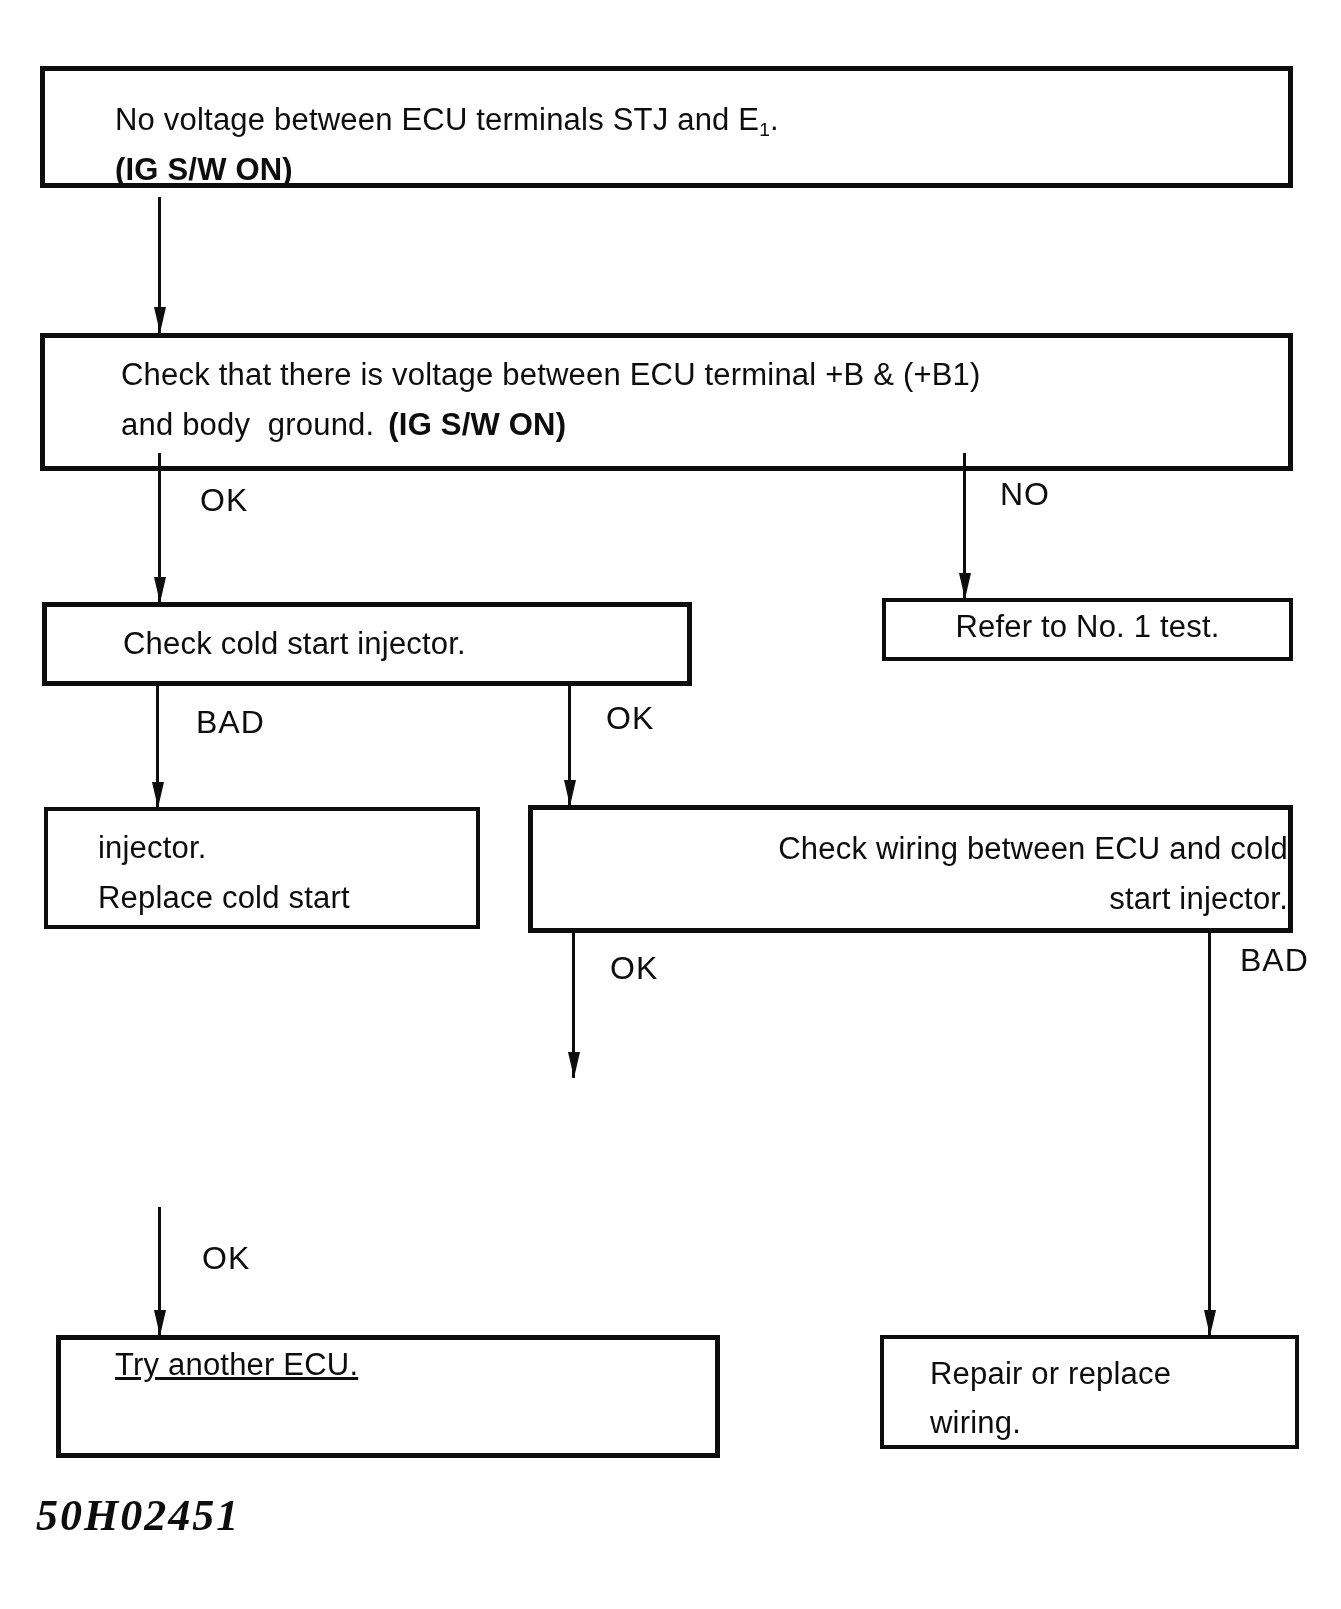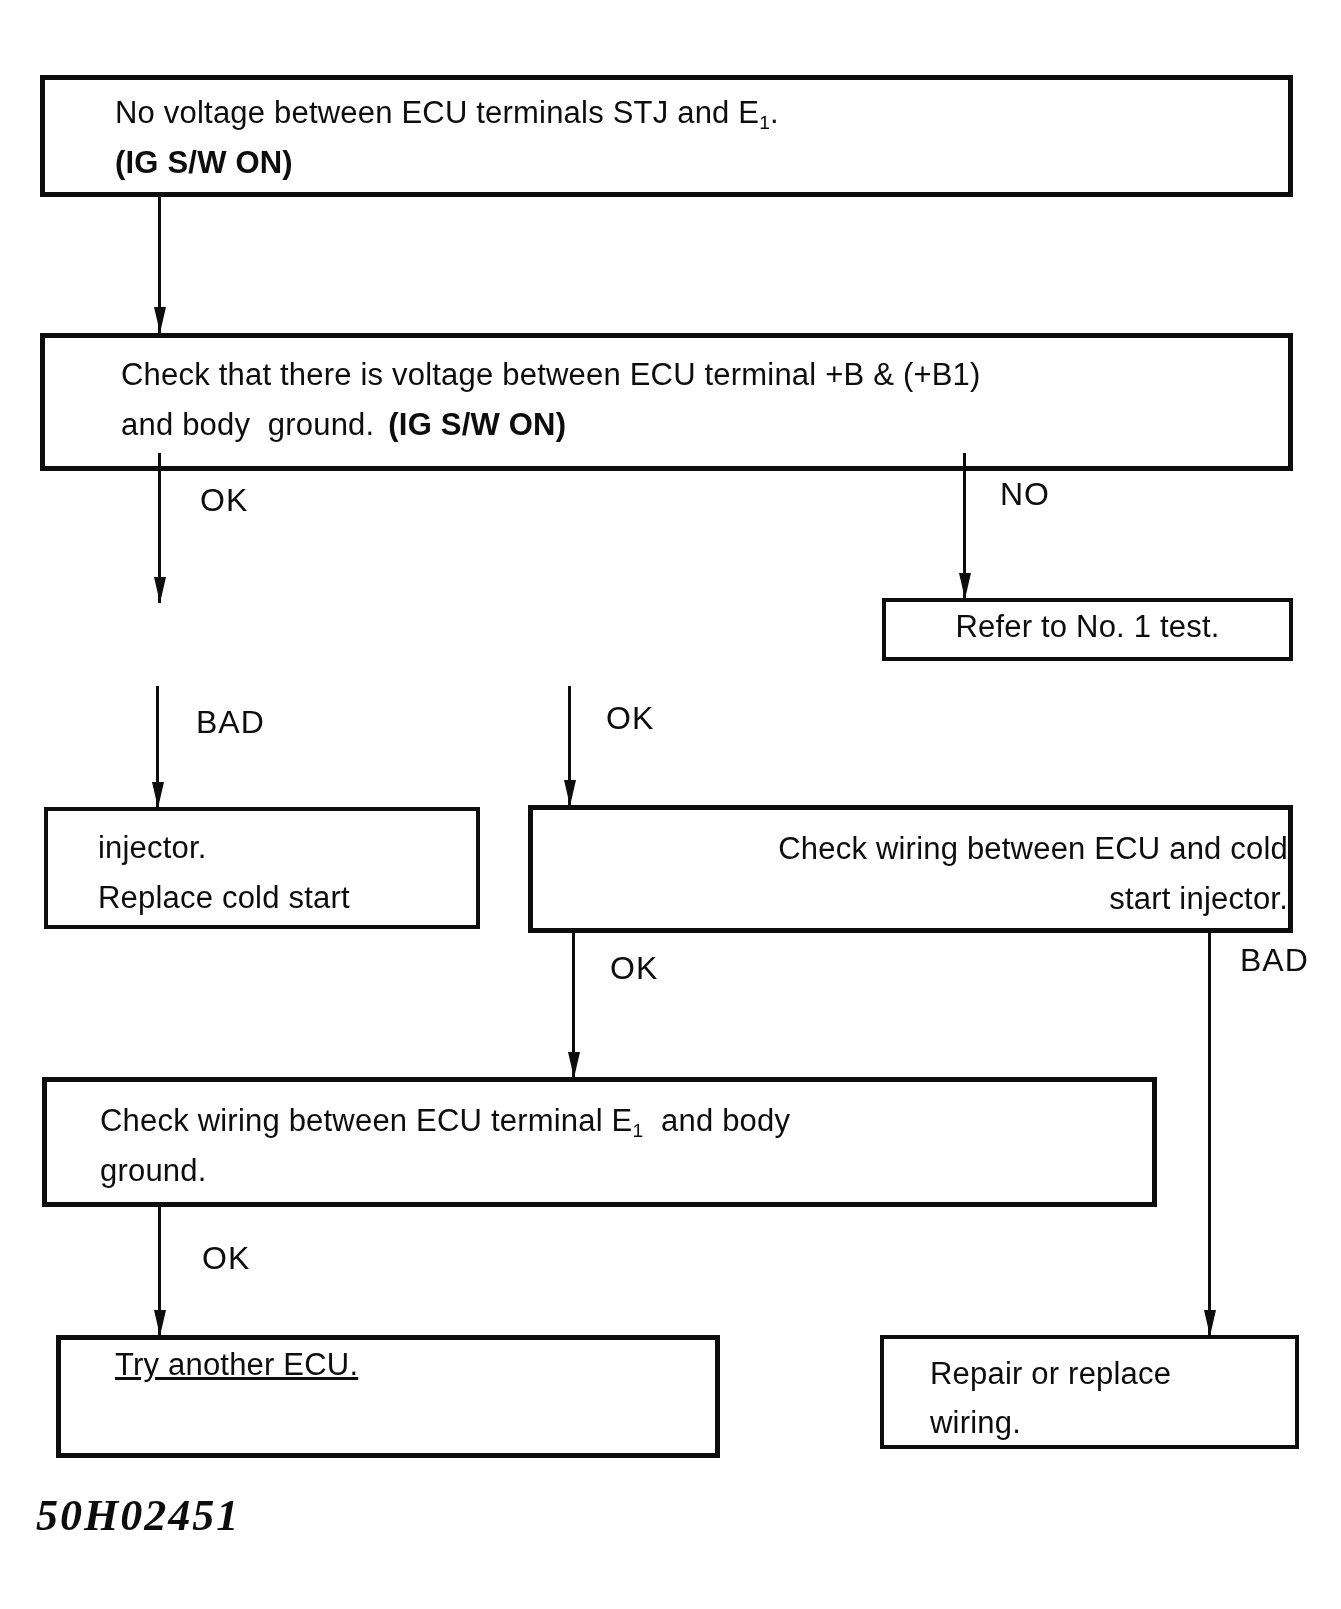--- a/index.html
+++ b/index.html
@@ -24,21 +24,21 @@
     background:var(--paper);
     font-size:31px;
     line-height:50px;
     letter-spacing:0.2px;
   }
   .node.thin{border-width:4px;}
   .bold{font-weight:700;}
   sub.subscript{font-size:0.62em; vertical-align:-0.3em; line-height:0;}
   .gap-left{margin-left:14px;}
 
-  #b-start   {left:40px;  top:75px;   width:1253px; height:122px; padding:8px 10px 0 70px;}
+  #b-start   {left:40px;  top:66px;   width:1253px; height:122px; padding:24px 10px 0 70px;}
   #b-voltage {left:40px;  top:333px;  width:1253px; height:138px; padding:12px 10px 0 76px;}
   #b-injector{left:42px;  top:602px;  width:650px;  height:84px;  display:flex; align-items:center; padding-left:76px;}
   #b-refer   {left:882px; top:598px;  width:411px;  height:63px;  display:flex; align-items:flex-start; justify-content:center;}
   #b-replace {left:44px;  top:807px;  width:436px;  height:122px; padding:12px 0 0 50px;}
   #b-wiring  {left:528px; top:805px;  width:765px;  height:128px; padding:14px 0 0 40px;text-align:right;}
   #b-ground  {left:42px;  top:1077px; width:1115px; height:130px; padding:14px 0 0 53px;}
   #b-try     {left:56px;  top:1335px; width:664px;  height:123px; display:flex; align-items:flex-start; padding-left:54px;text-decoration:underline;}
   #b-repair  {left:880px; top:1335px; width:419px;  height:114px; padding:10px 0 0 46px; line-height:49px;}
 
   
@@ -111,20 +111,23 @@
   <div class="node" id="b-voltage">
     <div>Check that there is voltage between ECU terminal +B &amp; (+B1)</div>
     <div><span class="prewrap">and body  ground.</span><span class="bold gap-left">(IG S/W ON)</span></div>
   </div>
 
   <div class="connector" id="c-ok1"></div>
   <span class="edge-label" id="l-ok1">OK</span>
   <div class="connector" id="c-no"></div>
   <span class="edge-label" id="l-no">NO</span>
 
+  <div class="node" id="b-injector">
+    <span>Check cold start injector.</span>
+  </div>
 
   <div class="node thin" id="b-refer">
     <span>Refer to No. 1 test.</span>
   </div>
 
   <div class="connector" id="c-bad1"></div>
   <span class="edge-label" id="l-bad1">BAD</span>
   <div class="connector" id="c-ok2"></div>
   <span class="edge-label" id="l-ok2">OK</span>
 
@@ -136,24 +139,20 @@
   <div class="node" id="b-wiring">
     <div>Check wiring between ECU and cold</div>
     <div>start injector.</div>
   </div>
 
   <div class="connector" id="c-ok3"></div>
   <span class="edge-label" id="l-ok3">OK</span>
   <div class="connector" id="c-bad2"></div>
   <span class="edge-label" id="l-bad2">BAD</span>
 
-  <div class="node" id="b-ground">
-    <div><span>Check wiring between ECU terminal E</span><sub class="subscript">1</sub><span class="prewrap">  and body</span></div>
-    <div>ground.</div>
-  </div>
 
   <div class="connector" id="c-ok4"></div>
   <span class="edge-label" id="l-ok4">OK</span>
 
   <div class="node" id="b-try">
     <span>Try another ECU.</span>
   </div>
 
   <div class="node thin" id="b-repair">
     <div>Repair or replace</div>

